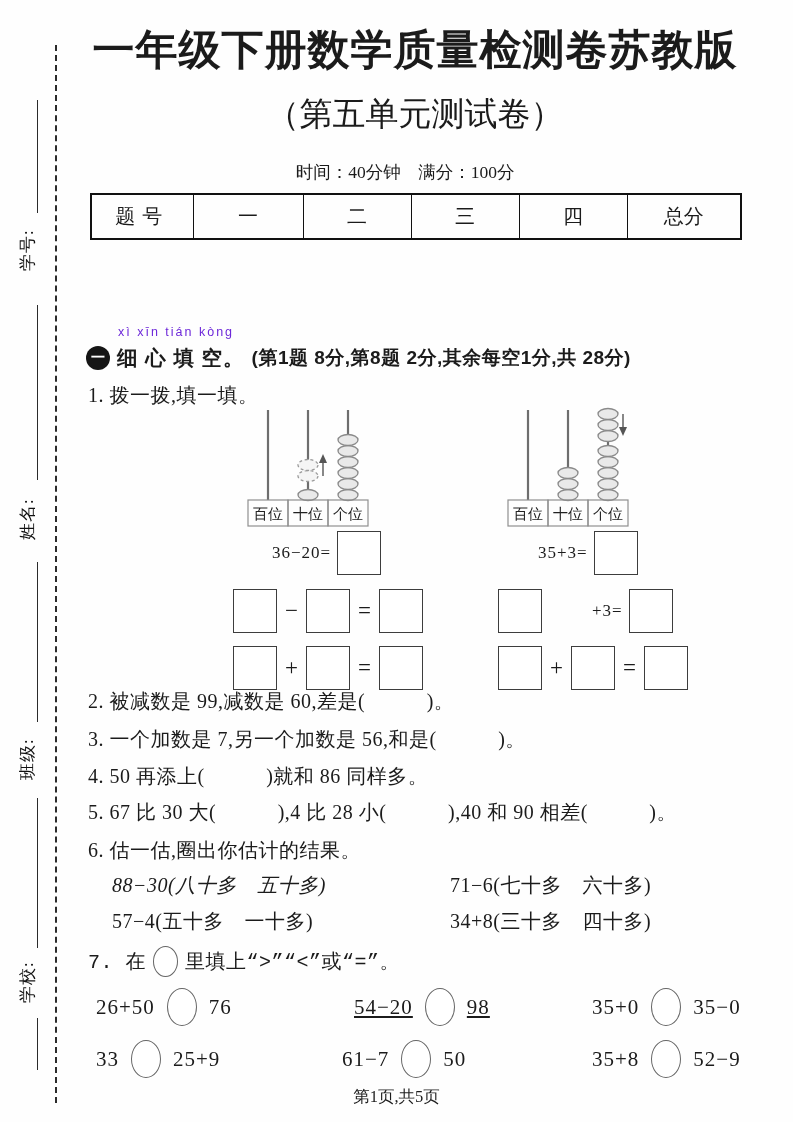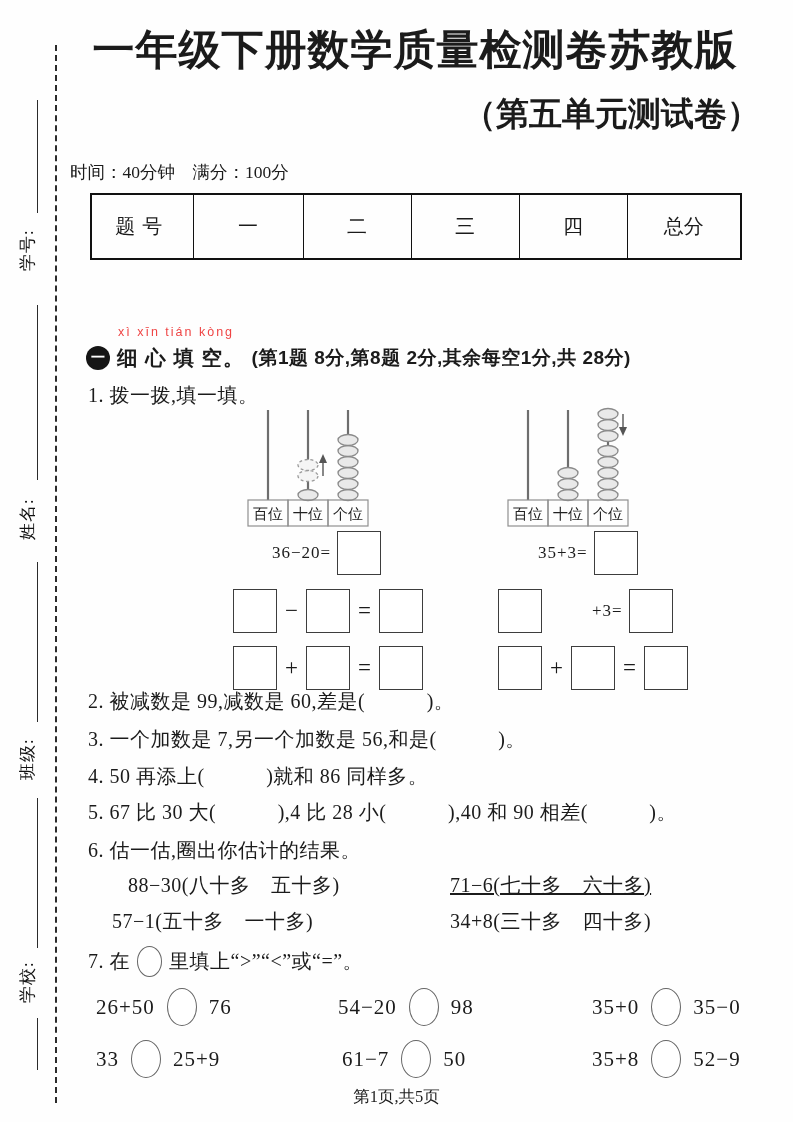--- a/index.html
+++ b/index.html
@@ -7,45 +7,45 @@
         color:#1b1b1b;font-family:"Liberation Serif","DejaVu Serif",serif;}
   .abs{position:absolute;}
   
   .cut-line{position:absolute;left:55px;top:45px;height:1058px;width:0;border-left:2px dashed #2b2b2b;}
   .side-line{position:absolute;left:37px;width:0;border-left:1.5px solid #2b2b2b;}
   .side-label{position:absolute;left:-13px;width:80px;height:22px;transform:rotate(-90deg);
               text-align:center;font-size:17px;letter-spacing:1px;color:#111;}
   
   .title{position:absolute;left:70px;top:22px;width:690px;text-align:center;
          font-size:42px;font-weight:700;letter-spacing:1px;}
-  .subtitle{position:absolute;left:70px;top:92px;width:690px;text-align:right;
-            font-size:33px;font-weight:700;}
-  .info{position:absolute;left:70px;top:160px;width:670px;text-align:left;font-size:17.5px;}
+  .subtitle{position:absolute;left:70px;top:92px;width:690px;text-align:center;
+            font-size:33px;font-weight:400;}
+  .info{position:absolute;left:70px;top:160px;width:670px;text-align:center;font-size:17.5px;}
   
   table.score{position:absolute;left:90px;top:193px;width:650px;border-collapse:collapse;
               border:2.5px solid #111;table-layout:fixed;}
-  table.score td{border:1.6px solid #111;text-align:center;font-size:20px;padding:12px;}
+  table.score td{border:1.6px solid #111;text-align:center;font-size:20px;padding:2px;}
   table.score tr.r1 td{height:39px;}
   table.score tr.r2 td{height:42px;}
   .sp{letter-spacing:7px;}
   
   .banner{position:absolute;left:70px;top:283px;width:690px;display:flex;align-items:center;
           justify-content:center;gap:8px;}
   .bline{width:52px;height:1.6px;background:#555;}
   .hatch{width:70px;height:9px;background:repeating-linear-gradient(90deg,#6d6d6d 0 1.3px,transparent 1.3px 4px);}
   .cube{position:relative;width:16px;height:16px;}
   .cube i{position:absolute;display:block;width:9px;height:9px;}
   .cube .lt{background:#b5b5b5;top:1px;left:4px;}
   .cube .dk{background:#4c4c4c;top:6px;left:0;}
   .cube.mir .lt{left:3px;} .cube.mir .dk{left:7px;}
   .banner-text{font-family:"Liberation Sans","DejaVu Sans",sans-serif;font-weight:700;
                font-size:21px;letter-spacing:3px;color:#222;margin:0 4px;}
   
   .pinyin{position:absolute;left:118px;top:325px;font-family:"Liberation Sans","DejaVu Sans",sans-serif;
-          font-size:12.5px;color:#ef4444;letter-spacing:2px;}
+          font-size:12.5px;color:#6d28d9;letter-spacing:2px;}
   .sec1{position:absolute;left:86px;top:344px;display:flex;align-items:center;gap:7px;
         font-family:"Liberation Sans","DejaVu Sans",sans-serif;}
   .badge{width:24px;height:24px;border-radius:50%;background:#151515;color:#fff;display:flex;
          align-items:center;justify-content:center;font-size:14px;font-weight:700;flex:0 0 auto;}
   .sec1-title{font-size:20.5px;font-weight:700;letter-spacing:1px;}
   .sec1-note{font-size:19px;font-weight:700;letter-spacing:0.5px;}
   
   .q{position:absolute;font-size:20px;letter-spacing:0.5px;white-space:nowrap;}
   
   svg .rod{stroke:#6e6e6e;stroke-width:2.2;}
@@ -218,37 +218,37 @@
     <span class="op">=</span>
     <span class="abox"></span>
   </div>
 
   <div class="q" style="left:88px;top:688px;">2. 被减数是 99,减数是 60,差是(　　　)。</div>
   <div class="q" style="left:88px;top:726px;">3. 一个加数是 7,另一个加数是 56,和是(　　　)。</div>
   <div class="q" style="left:88px;top:763px;">4. 50 再添上(　　　)就和 86 同样多。</div>
   <div class="q" style="left:88px;top:799px;">5. 67 比 30 大(　　　),4 比 28 小(　　　),40 和 90 相差(　　　)。</div>
 
   <div class="q" style="left:88px;top:837px;">6. 估一估,圈出你估计的结果。</div>
-  <div class="q" style="left:128px;top:872px;">88−30(八十多　五十多)</div>
-  <div class="q" style="left:450px;top:872px;text-decoration:underline;">71−6(七十多　六十多)</div>
-  <div class="q" style="left:112px;top:908px;">57−1(五十多　一十多)</div>
+  <div class="q" style="left:112px;top:872px;font-style:italic;">88−30(八十多　五十多)</div>
+  <div class="q" style="left:450px;top:872px;">71−6(七十多　六十多)</div>
+  <div class="q" style="left:112px;top:908px;">57−4(五十多　一十多)</div>
   <div class="q" style="left:450px;top:908px;">34+8(三十多　四十多)</div>
 
-  <div class="q" style="left:88px;top:946px;display:flex;align-items:center;gap:4px;">
+  <div class="q" style="left:88px;top:946px;display:flex;align-items:center;gap:4px;font-family:Liberation Mono, monospace;">
     <span>7. 在</span>
     <span class="ccircle small"></span>
     <span>里填上“&gt;”“&lt;”或“=”。</span>
   </div>
 
   <div class="q7item" style="left:96px;top:988px;">
     <span>26+50</span>
     <span class="ccircle"></span>
     <span>76</span>
   </div>
-  <div class="q7item" style="left:338px;top:988px;">
+  <div class="q7item" style="left:354px;top:988px;text-decoration:underline;">
     <span>54−20</span>
     <span class="ccircle"></span>
     <span>98</span>
   </div>
   <div class="q7item" style="left:592px;top:988px;">
     <span>35+0</span>
     <span class="ccircle"></span>
     <span>35−0</span>
   </div>
   <div class="q7item" style="left:96px;top:1040px;">

